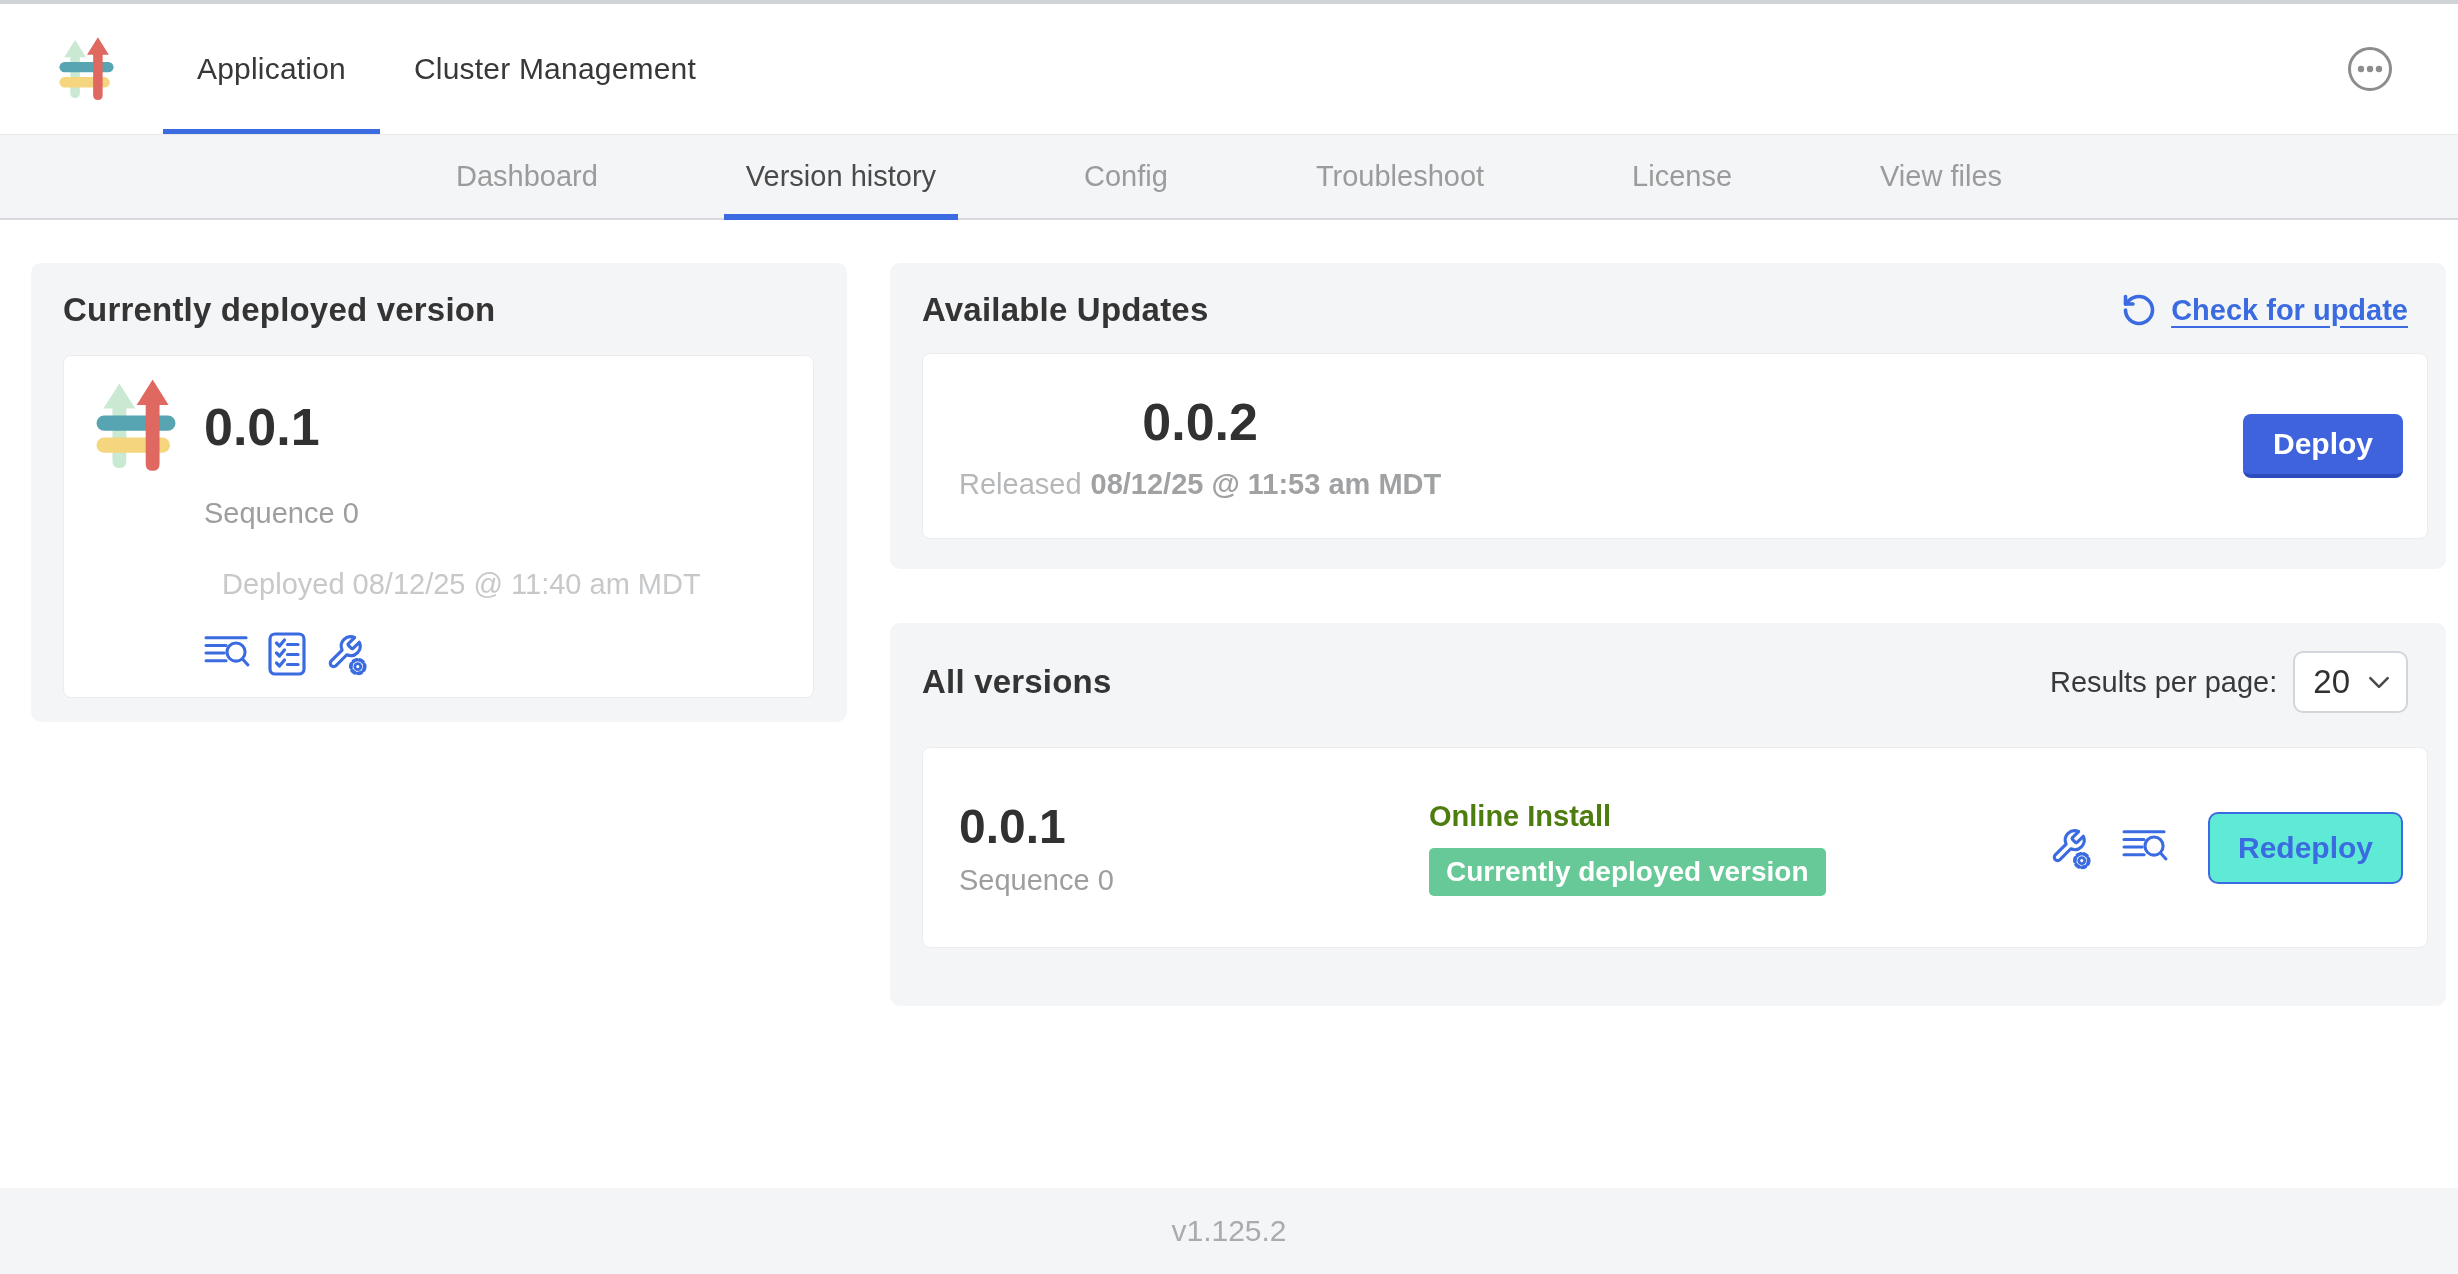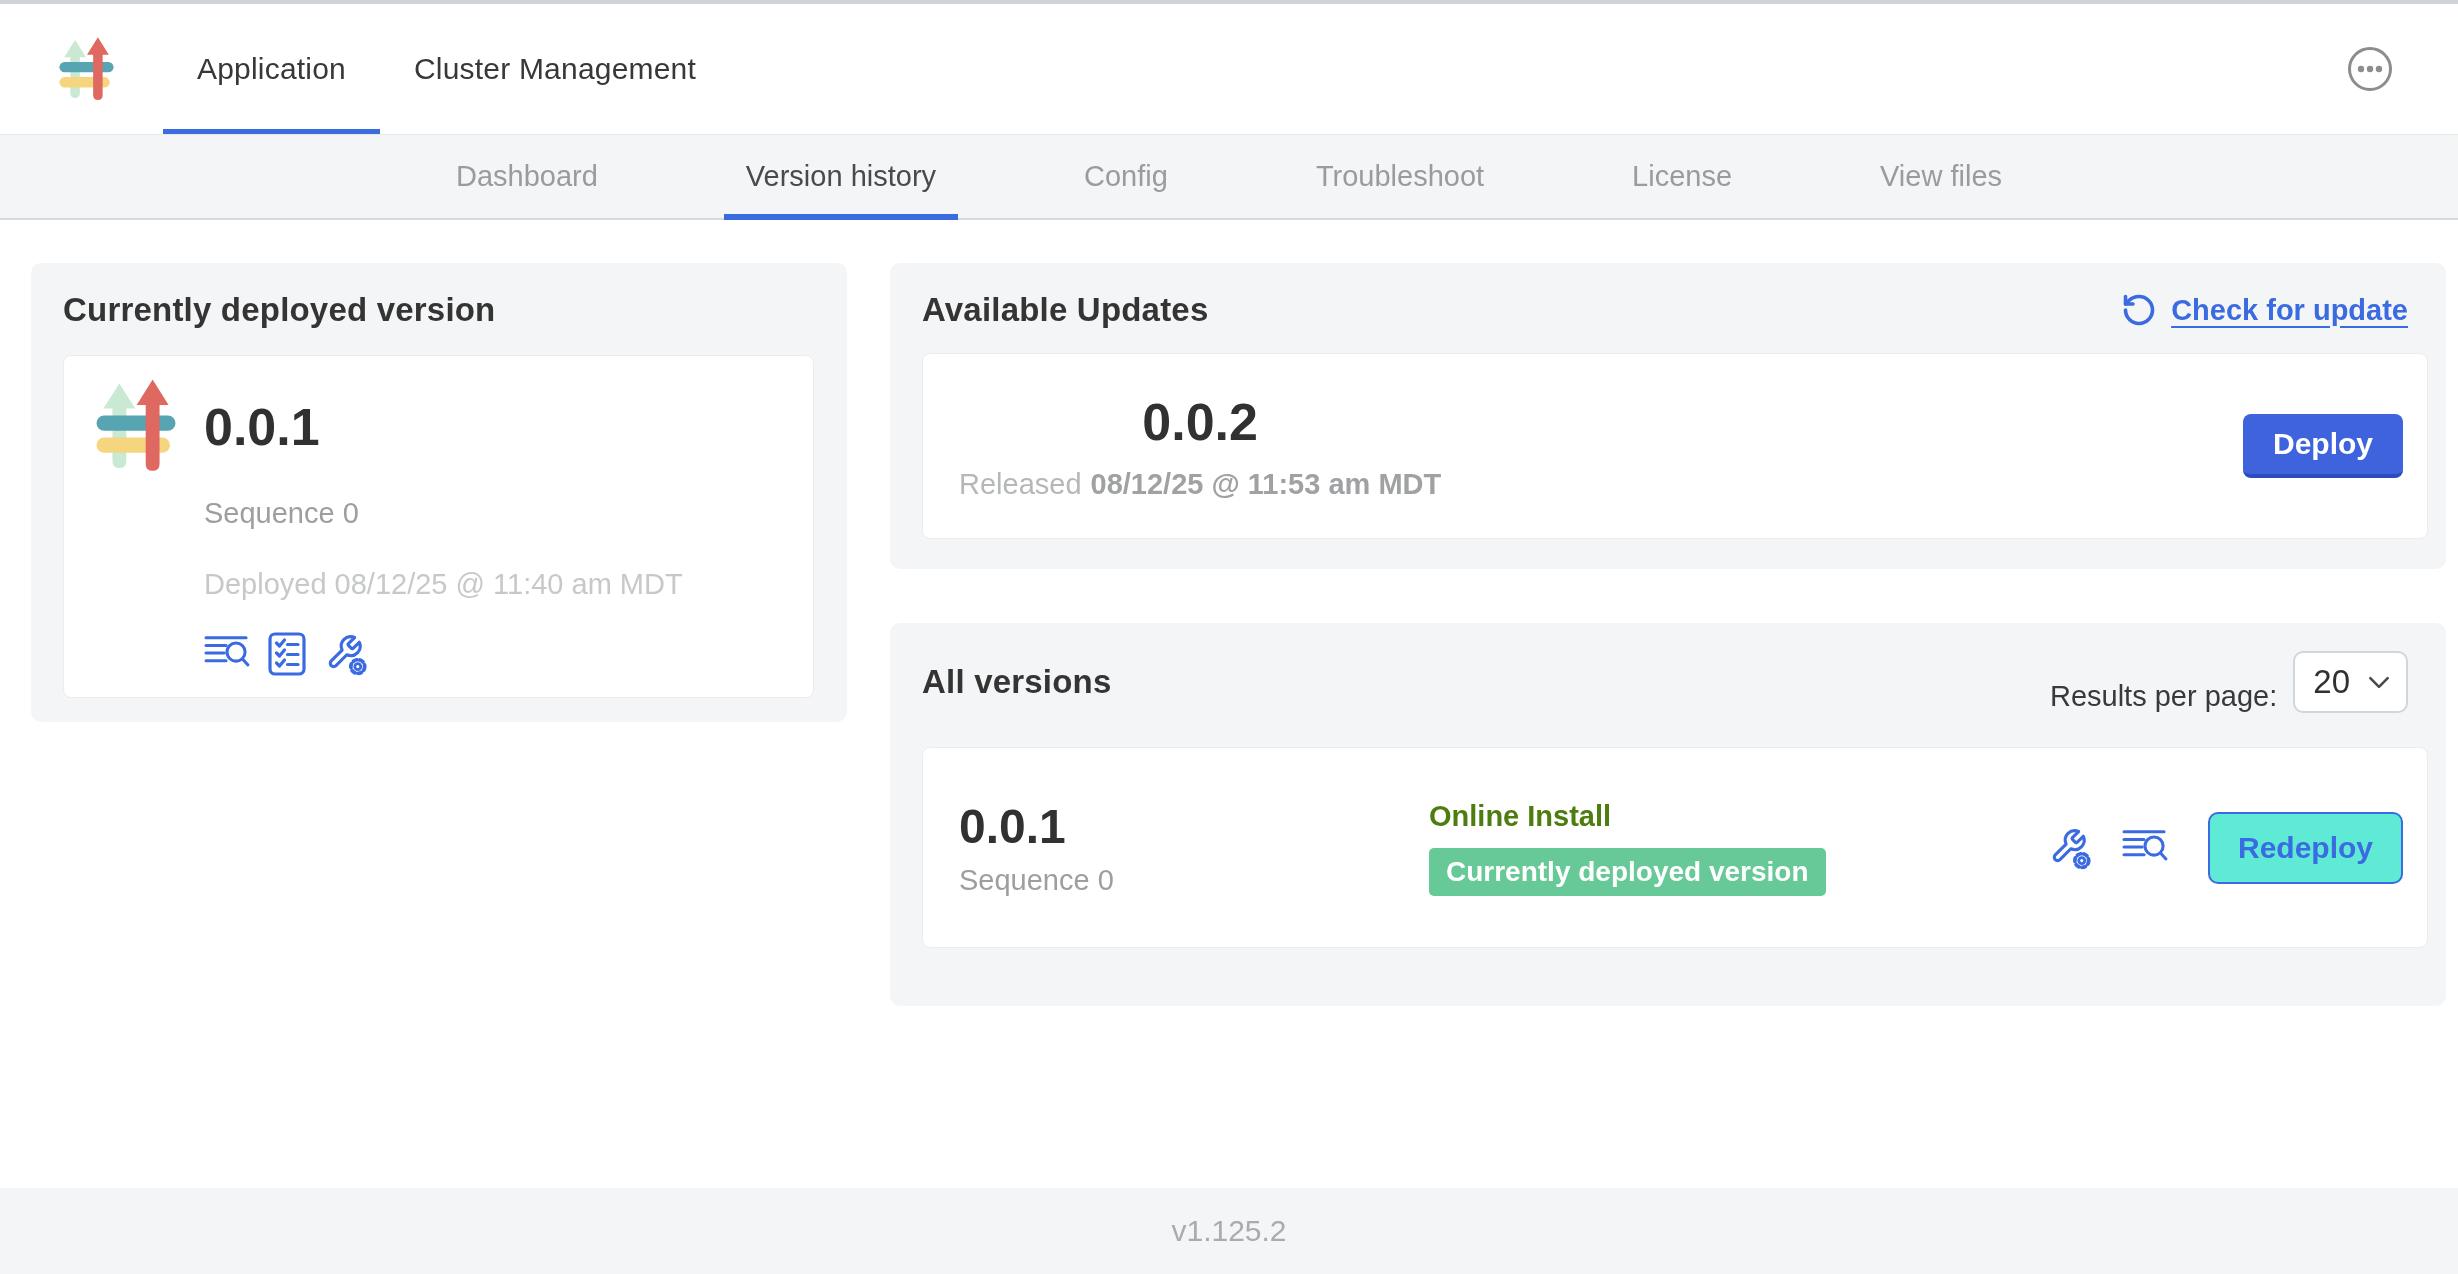--- a/index.html
+++ b/index.html
@@ -56,21 +56,21 @@
   .white-card { background:#fff; border:1px solid #ececee; border-radius:8px; }
 
   
   .deployed-card { width:816px; padding:28px 33px 24px 32px; }
   .deployed-card .section-title { margin-bottom:26px; }
   .deployed-inner { padding:22px 30px 20px 28px; display:grid; grid-template-columns:112px 1fr; }
   .deployed-logo { width:88px; height:97px; grid-row:1; }
   .deployed-logo svg { width:100%; height:100%; display:block; }
   .deployed-version { grid-column:2; align-self:center; font-size:52px; font-weight:800; color:#313131; }
   .deployed-seq { grid-column:2; margin-top:22px; font-size:29px; color:#9e9e9e; }
-  .deployed-date { grid-column:2; margin-top:38px; font-size:29px; color:#c6c8ca; }
+  .deployed-date { grid-column:2; margin-top:38px; font-size:29px; color:#c6c8ca;margin-left:18px; }
   .deployed-actions { grid-column:2; margin-top:30px; display:flex; align-items:center; gap:18px; }
   .icon-btn { background:none; border:none; padding:0; cursor:pointer; color:#3b6be0; display:flex; }
 
   
   .right-col { flex:1; display:flex; flex-direction:column; }
 
   .updates-card { padding:28px 18px 30px 32px; }
   .card-header { display:flex; align-items:center; justify-content:space-between; padding-right:20px; }
   .check-link {
     display:flex; align-items:center; gap:14px; color:#3b6be0; cursor:pointer;
@@ -85,21 +85,21 @@
   .update-released { margin-top:16px; font-size:29px; }
   .released-prefix { color:#b5b7b9; margin-right:9px; }
   .released-date { color:#9fa1a3; font-weight:700; }
   .deploy-btn {
     min-width:150px; height:64px; padding:0 30px; cursor:pointer;
     background:#3e63dd; border:none; border-bottom:4px solid #2c4bbd; border-radius:8px;
     color:#fff; font-size:30px; font-weight:700; font-family:inherit;
   }
 
   .versions-card { margin-top:54px; padding:28px 18px 58px 32px; }
-  .per-page { display:flex; align-items:flex-end; gap:16px; }
+  .per-page { display:flex; align-items:center; gap:16px; }
   .per-page-label { font-size:29px; color:#37393b; }
   .per-page-select {
     display:flex; align-items:center; gap:18px; background:#fff; cursor:pointer;
     border:2px solid #d2d5da; border-radius:10px; height:62px; padding:0 16px 0 18px;
     font-size:33px; color:#2f3133;
   }
   .version-row {
     margin-top:34px; min-height:201px; display:flex; align-items:center; padding:0 24px 0 36px;
   }
   .vr-left { width:470px; }

